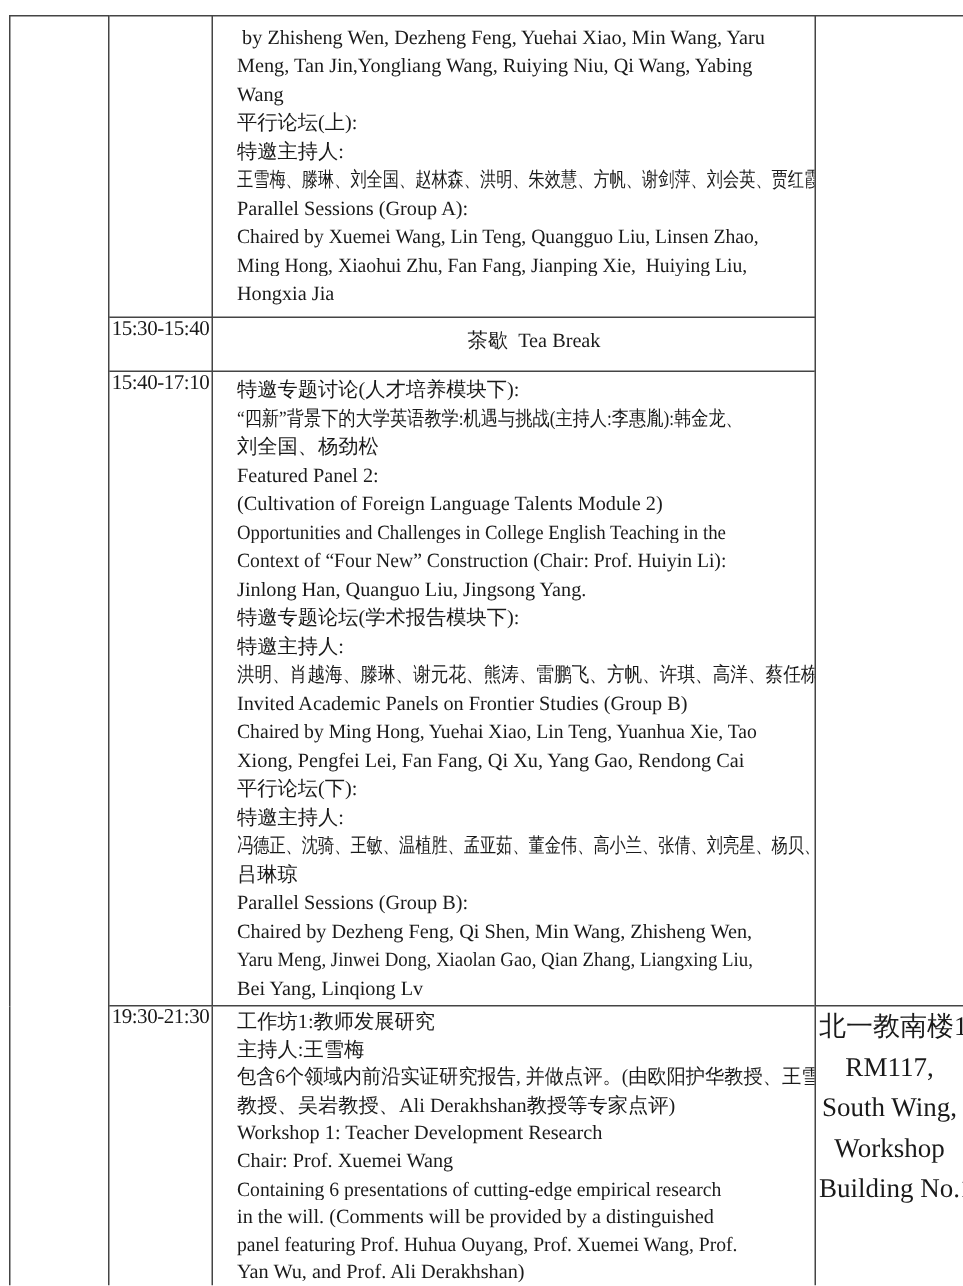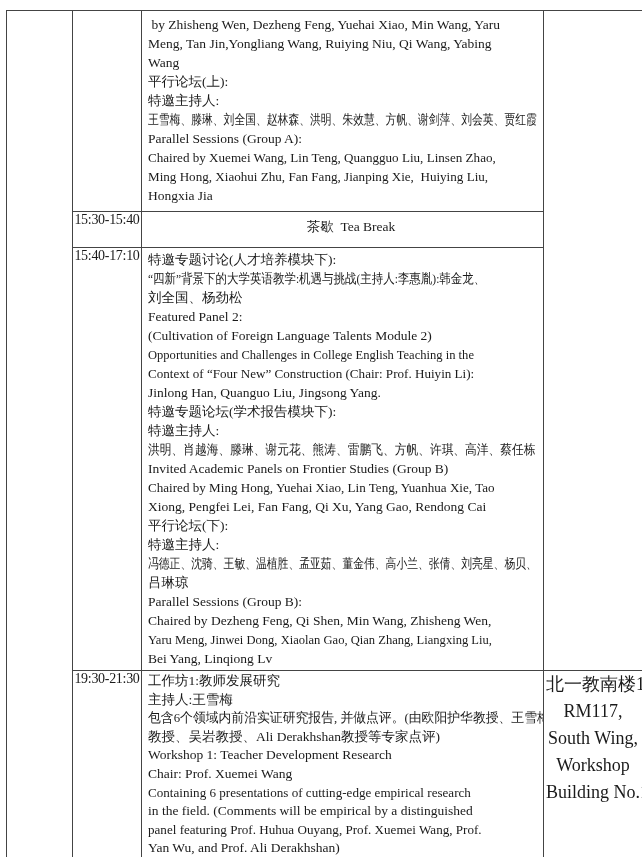--- a/index.html
+++ b/index.html
@@ -24,21 +24,21 @@
     background:#ffffff;
   }
   table.sched{border-bottom:3px solid #4a4a4a;}
   tr.last td{border-bottom:3px solid #4a4a4a;}
   td.c1{width:65px;}
   td.time{width:68px;vertical-align:middle;text-align:center;
           font-size:14px;letter-spacing:-0.3px;}
   td.content{width:401px;}
   td.loc{width:98px;vertical-align:bottom;}
   td.shade{background:#ececec;}
-  .cellbox{overflow:hidden;padding:0 5px 0 6px;}
+  .cellbox{overflow:hidden;padding:0 5px 0 6px;margin-left:10px;}
   .box-r1{height:196px;padding-top:4px;}
   .box-r2{height:30px;padding-top:5px;}
   .box-r3{height:420px;padding-top:2px;}
   .box-r4{height:187px;padding-top:1px;}
   .ln{
     white-space:pre;
     font-size:13.5px;
     line-height:19px;
     transform-origin:0 50%;
   }
@@ -126,21 +126,21 @@
       <td class="time shade">19:30-21:30</td>
       <td class="content shade">
         <div class="cellbox box-r4">
           <div class="ln">工作坊1:教师发展研究</div>
           <div class="ln">主持人:王雪梅</div>
           <div class="ln sq95">包含6个领域内前沿实证研究报告, 并做点评。(由欧阳护华教授、王雪梅</div>
           <div class="ln">教授、吴岩教授、Ali Derakhshan教授等专家点评)</div>
           <div class="ln">Workshop 1: Teacher Development Research</div>
           <div class="ln">Chair: Prof. Xuemei Wang</div>
           <div class="ln sq97">Containing 6 presentations of cutting-edge empirical research</div>
-          <div class="ln">in the field. (Comments will be empirical by a distinguished</div>
+          <div class="ln">in the will. (Comments will be provided by a distinguished</div>
           <div class="ln sq97">panel featuring Prof. Huhua Ouyang, Prof. Xuemei Wang, Prof.</div>
           <div class="ln">Yan Wu, and Prof. Ali Derakhshan)</div>
         </div>
       </td>
       <td class="loc shade">
         <div class="locbox">
           <div class="locln">北一教南楼117</div>
           <div class="locln">RM117,</div>
           <div class="locln">South Wing,</div>
           <div class="locln">Workshop</div>

